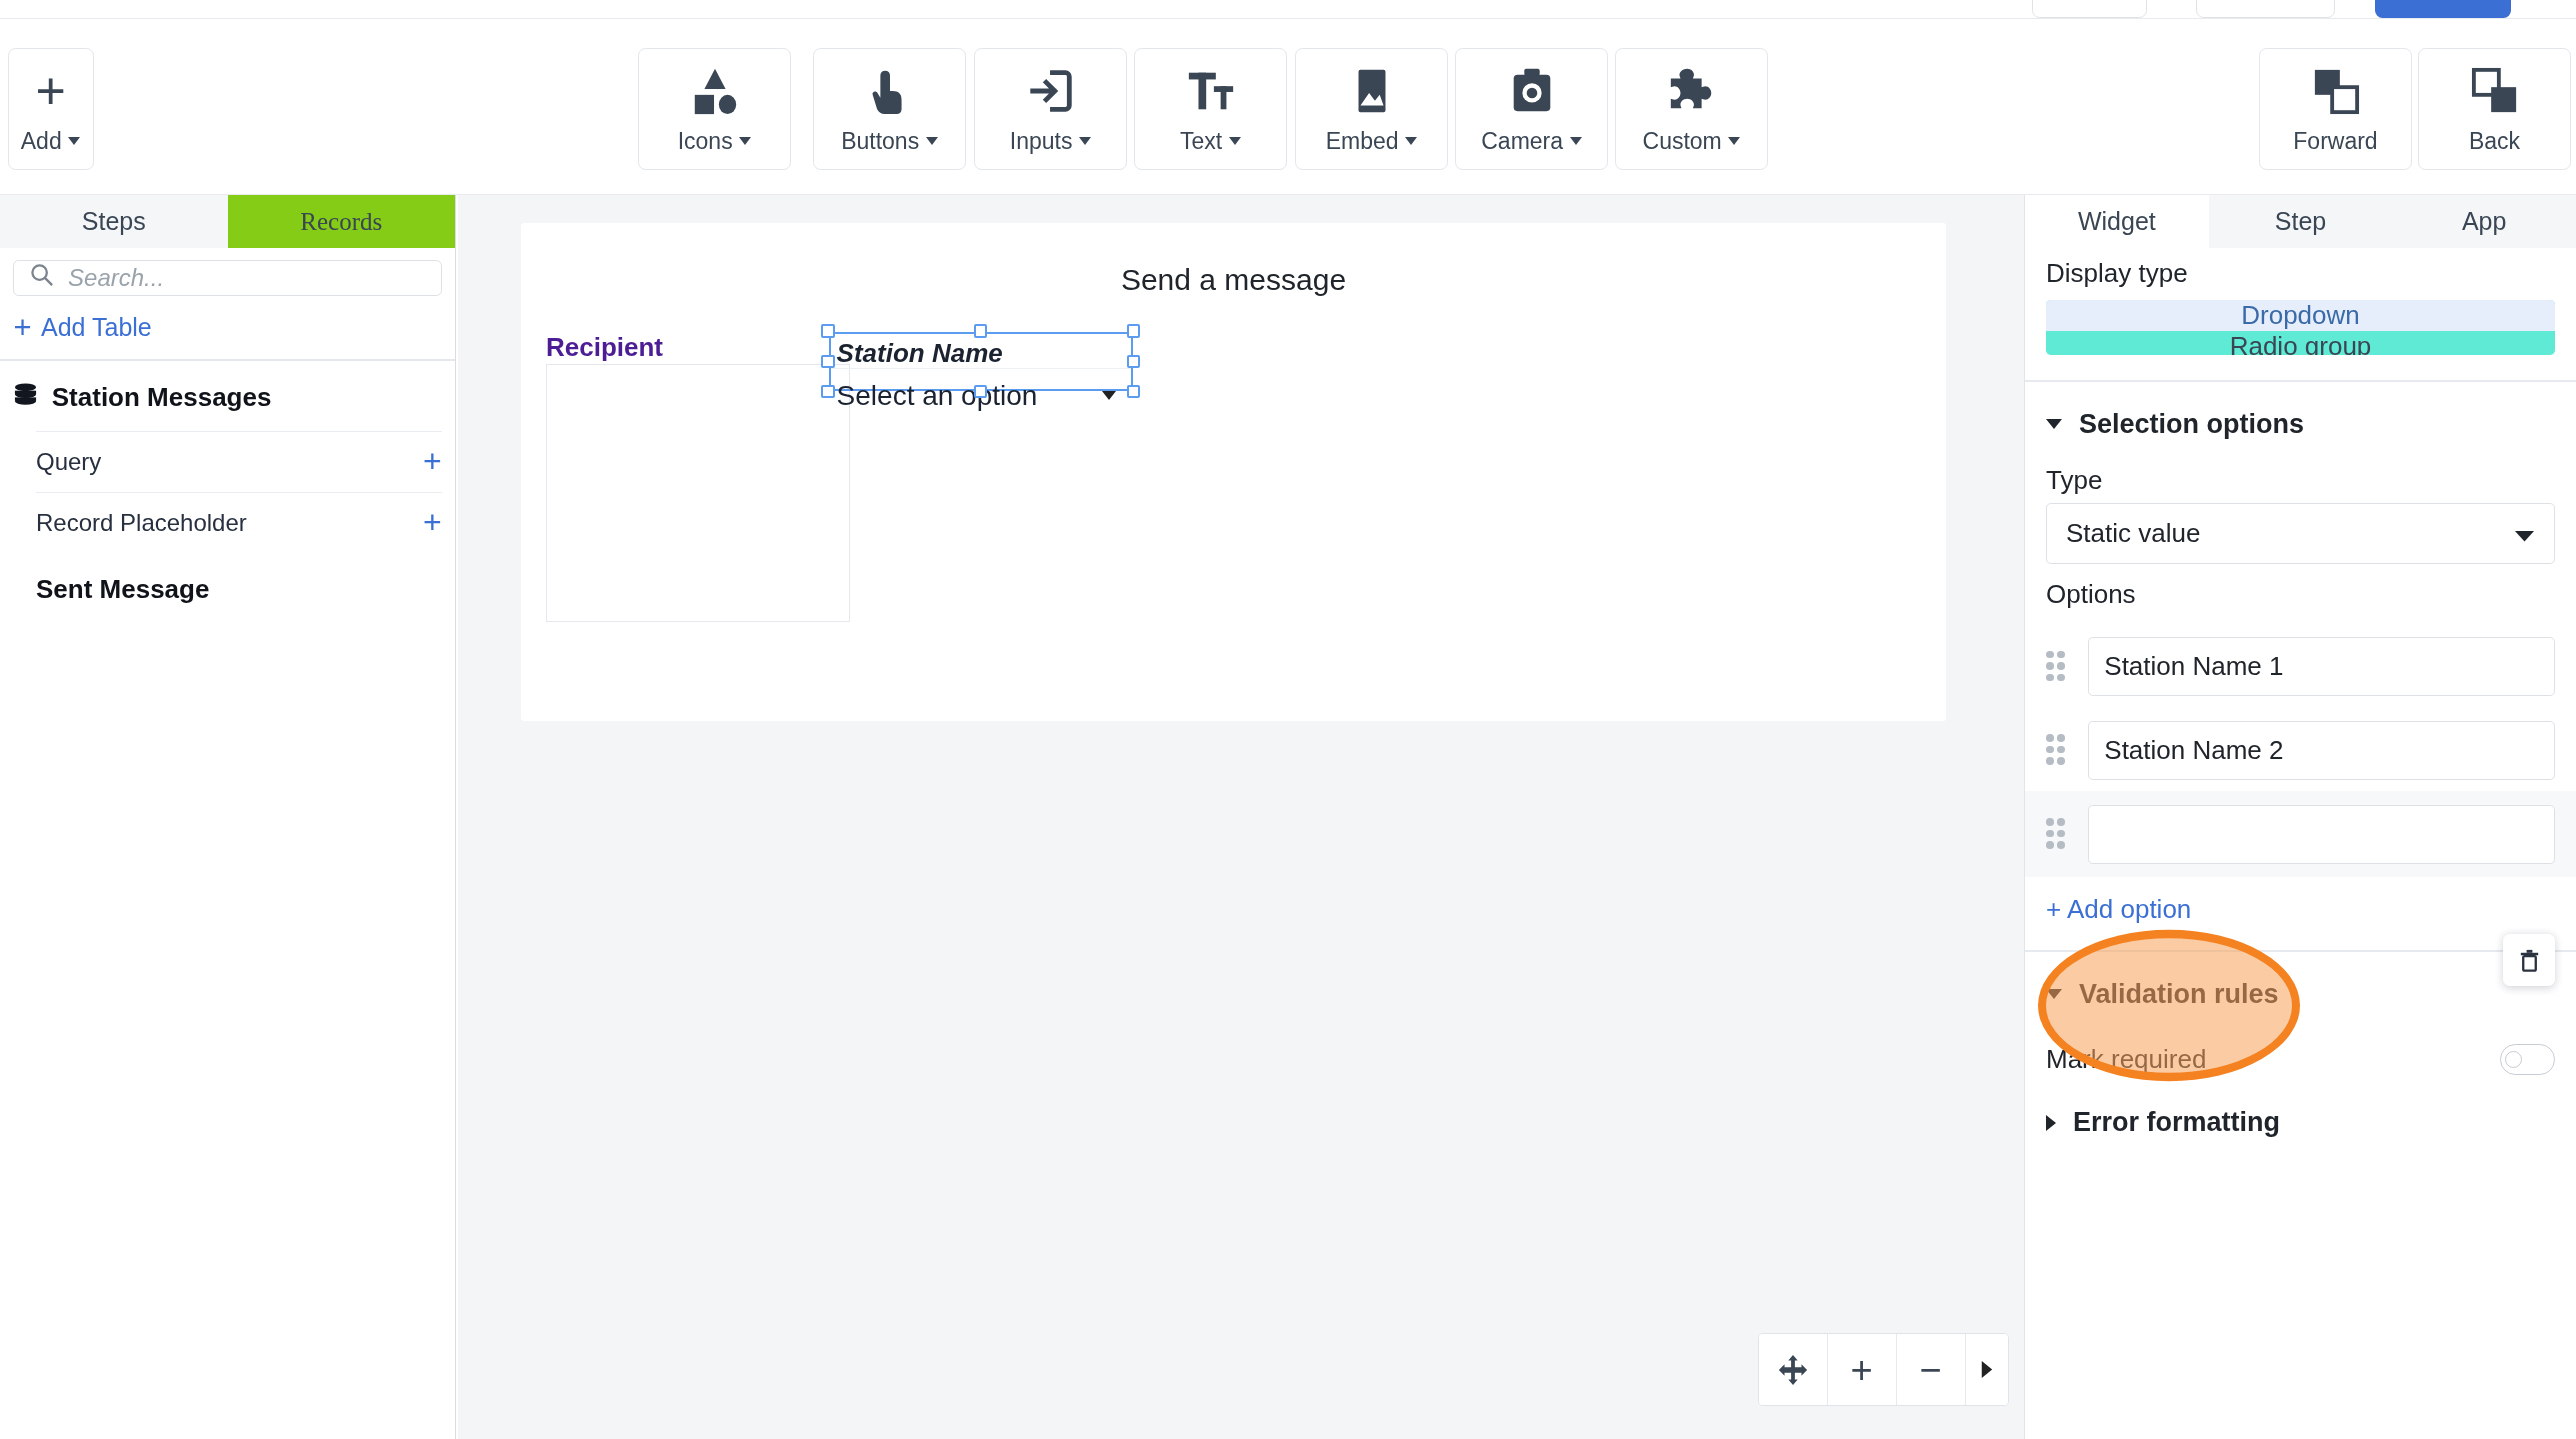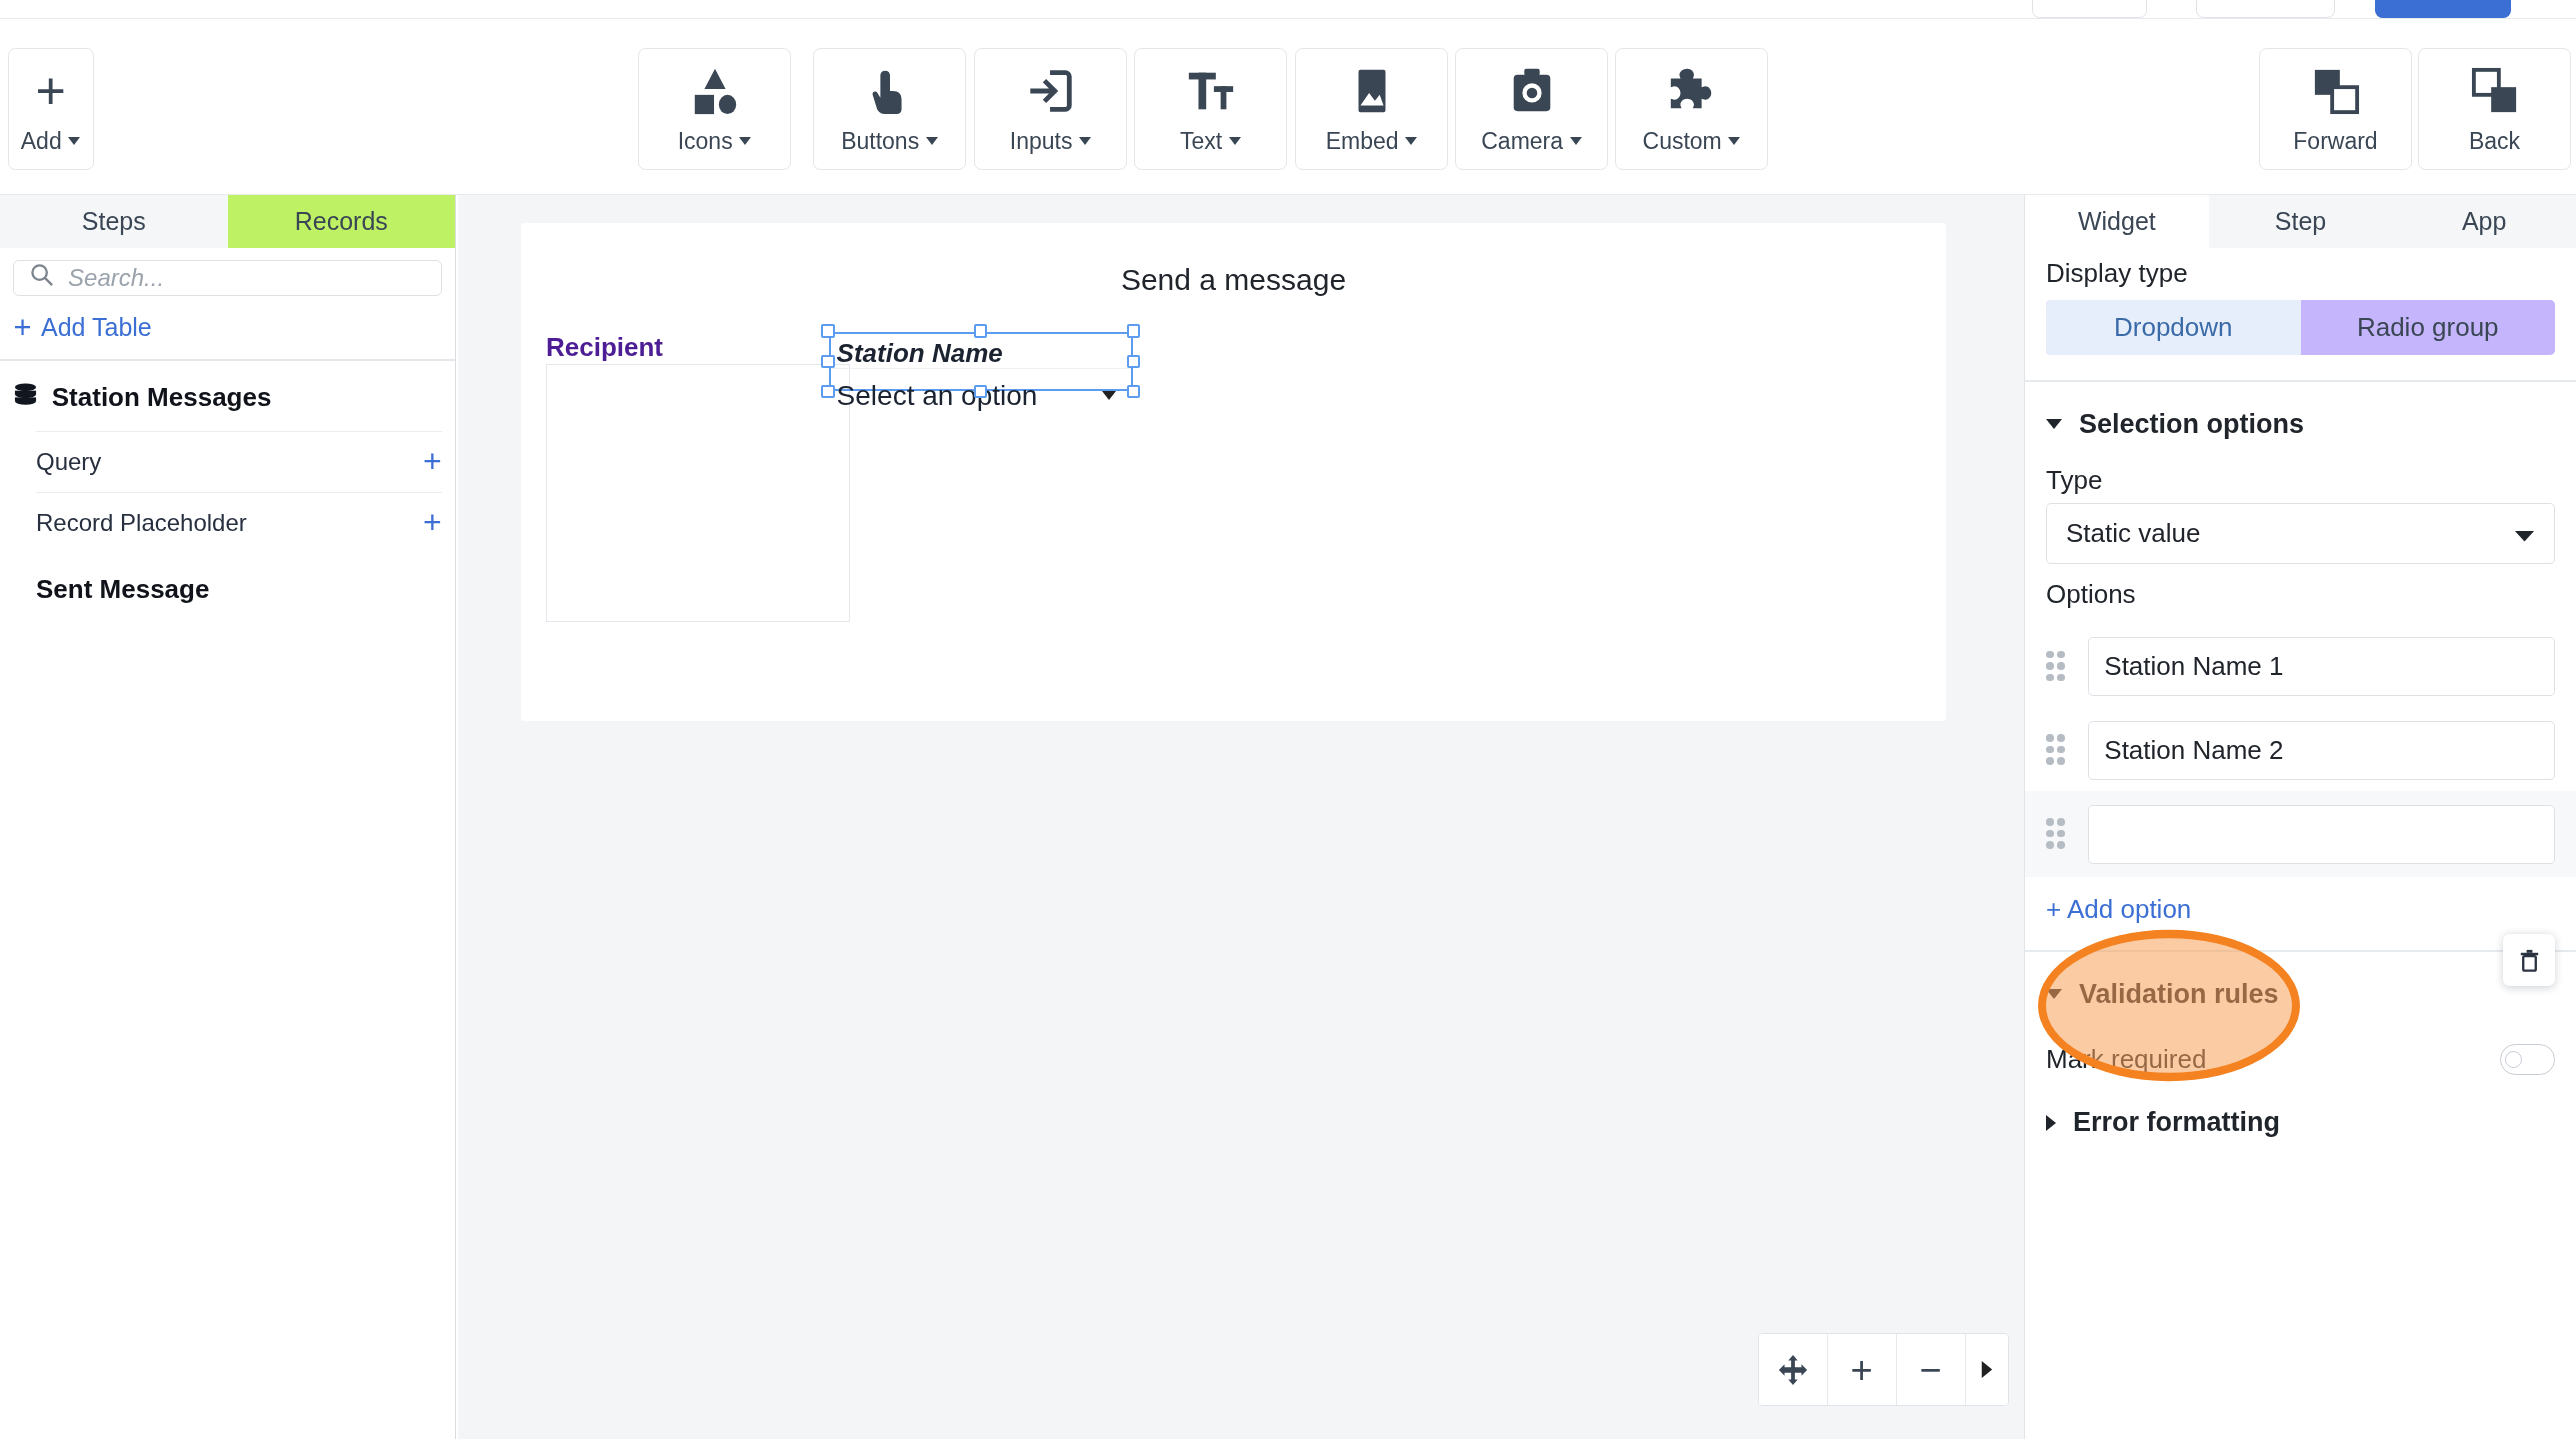--- a/index.html
+++ b/index.html
@@ -47,21 +47,21 @@
   
   .sidebar {
     position: absolute; left: 0; top: 195px; width: 456px; height: 1245px;
     background: #ffffff; border-right: 1.9px solid #d9dde2;
   }
   .side-tabs { display: flex; height: 53px; background: #f4f6f8; }
   .side-tab {
     flex: 1; display: flex; align-items: center; justify-content: center;
     font-size: 25px; color: #3a4654; cursor: pointer; background: #f4f6f8;
   }
-  .side-tab.active { background: #bef264; }
+  .side-tab.active { background: #84cc16; font-family: Liberation Serif, serif; }
   .search-wrap { padding: 11.5px 13.4px 5.7px 13.4px; }
   .search-box {
     display: flex; align-items: center; gap: 13.4px;
     height: 36px; border: 1px solid #dde1e6; border-radius: 5.7px; padding: 0 15.3px;
     background: #fff;
   }
   .search-box .ph { font-size: 24px; color: #9aa2ab; font-style: italic; }
   .add-table {
     display: flex; align-items: center; gap: 9.5px;
     padding: 11.5px 13.4px 17px 13.4px; color: #3b6fd4; font-size: 25px; cursor: pointer;
@@ -134,21 +134,21 @@
   }
   .rp-tabs { display: flex; height: 53px; background: #f4f6f8; }
   .rp-tab {
     flex: 1; display: flex; align-items: center; justify-content: center;
     font-size: 25px; color: #3a4654; cursor: pointer; background: #f4f6f8;
   }
   .rp-tab.active { background: #ffffff; }
   .rp-section-label { padding: 9.5px 21px 5.7px 21px; font-size: 26px; color: #20242b; }
   .seg {
     margin: 5.7px 21px 0 21px; display: flex; height: 55px;
-    border-radius: 4.8px; overflow: hidden; background: #c4b5fd;
+    border-radius: 4.8px; overflow: hidden; background: #5eead4; flex-direction: column;
   }
   .seg-btn {
     flex: 1; display: flex; align-items: center; justify-content: center;
     font-size: 26px; color: #3a4654; cursor: pointer;
   }
   .seg-btn.active { background: #e6eefb; color: #3a6aa8; }
   .rp-div { margin-top: 25px; height: 1.9px; background: #e6eaee; }
   .acc-head {
     display: flex; align-items: center; gap: 17px;
     padding: 27px 21px 9.5px 21px; font-size: 27px; font-weight: bold; color: #20242b; cursor: pointer;

